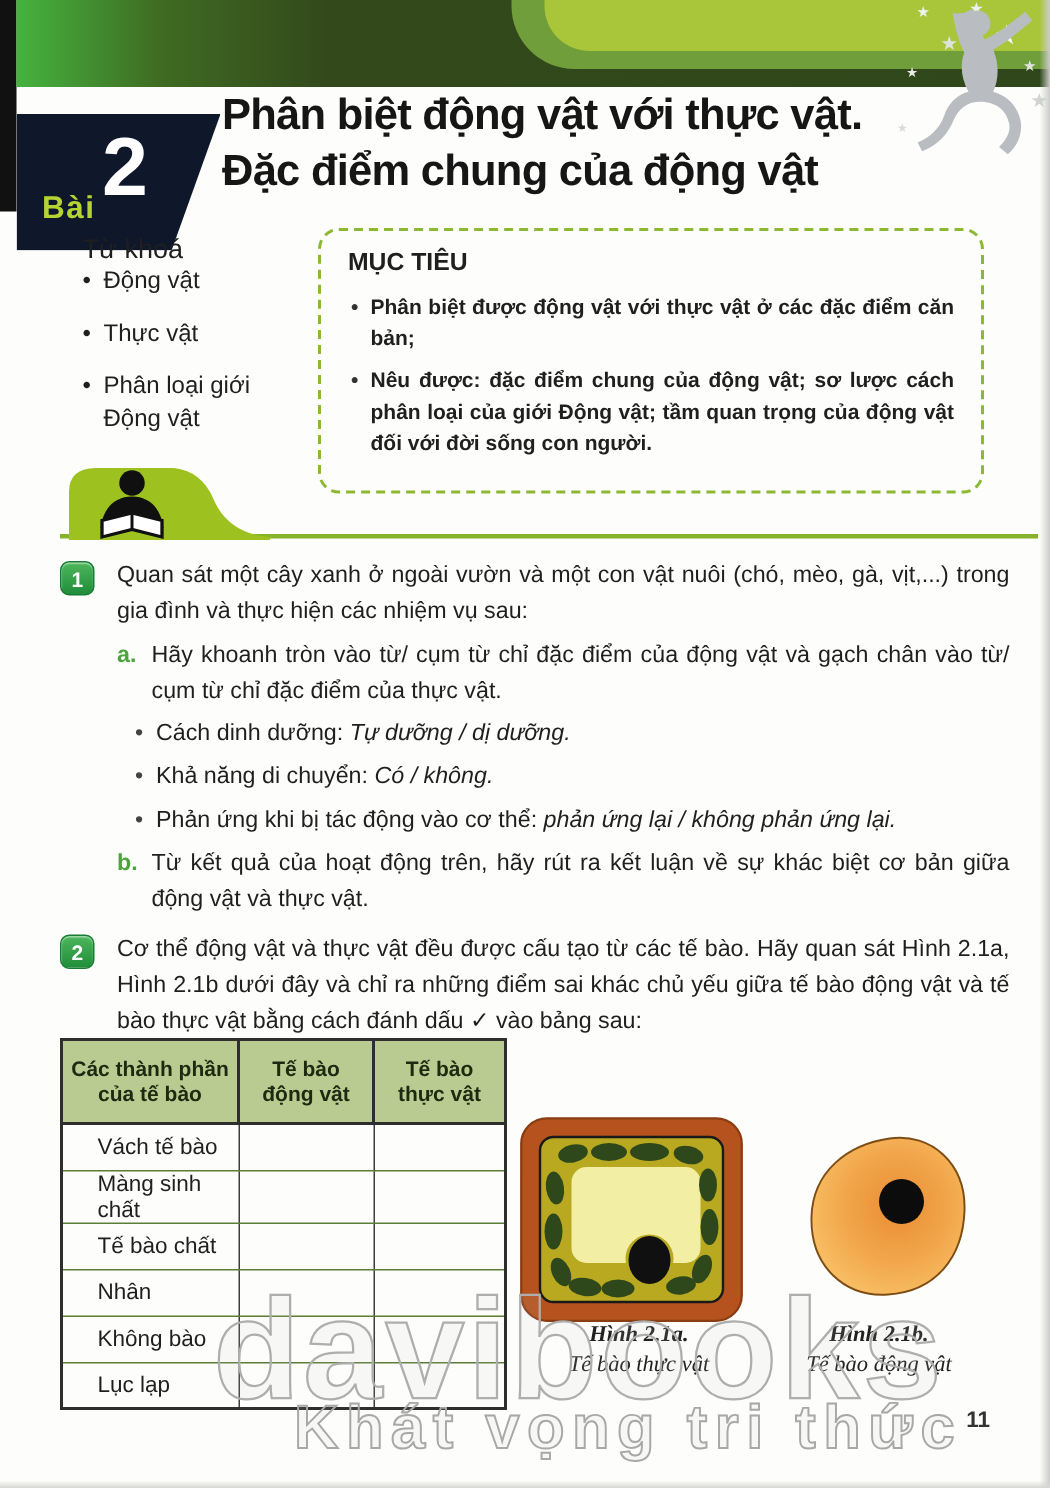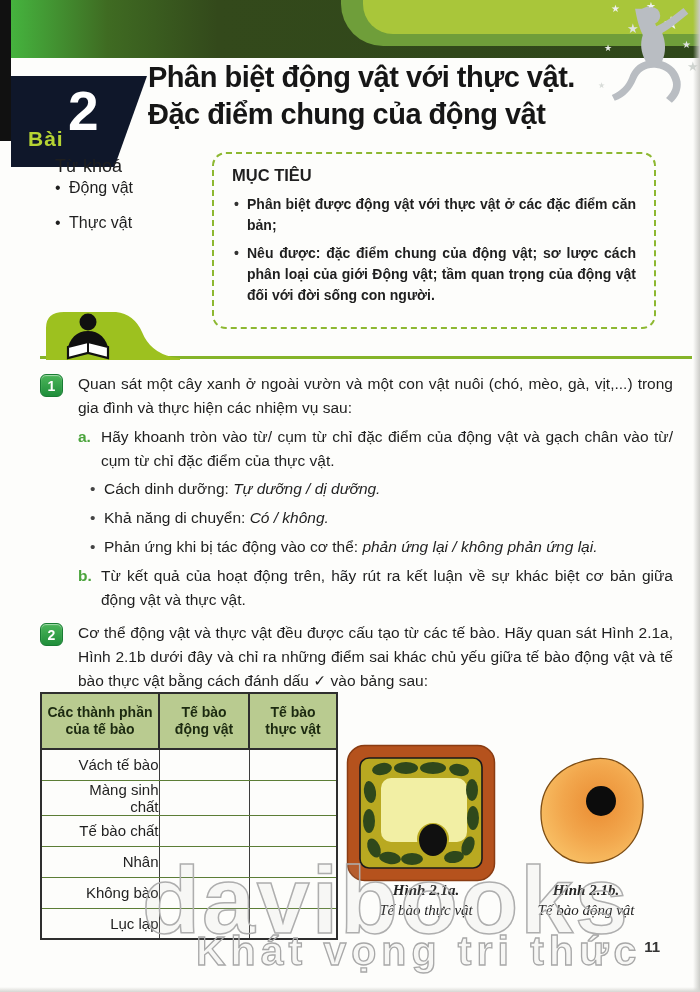--- a/index.html
+++ b/index.html
@@ -65,21 +65,21 @@
 
   
   .bottom { position:absolute; left:40px; top:692px; right:25px; display:flex; }
   table.cmp { border-collapse:collapse; width:296px; table-layout:fixed; }
   table.cmp th { background:var(--table-header-bg,#b9cb90); font-size:14px; font-weight:bold;
         line-height:17px; color:#1c2a10; text-align:center; height:56px; padding:8px 3px;
         border:2px solid #2e2e2e; }
   table.cmp td { height:31px; font-size:15px; border:1.5px solid var(--table-line,#5c7d36);
         border-left:1.5px solid #3d3d3d; border-right:1.5px solid #3d3d3d; }
   table.cmp { border:2px solid #2e2e2e; }
-  table.cmp td.lbl { padding-left:23px;text-align:right; }
+  table.cmp td.lbl { padding-left:23px; }
   table.cmp col.c1 { width:118px; } table.cmp col.c2 { width:90px; } table.cmp col.c3 { width:88px; }
 
   .figs { flex:1; position:relative; }
   .fig-plant { position:absolute; left:8px; top:52px; }
   .fig-animal { position:absolute; left:193px; top:62px; }
   .caption { position:absolute; top:188px; text-align:center; font-family:"Liberation Serif",serif;
         font-style:italic; font-size:15px; line-height:20px; color:#222; }
   .cap-a { left:0px; width:160px;padding-left:16px; }
   .cap-b { left:168px; width:160px; }
   .caption .ct { font-weight:600; }
@@ -121,20 +121,21 @@
     <div class="title">
       <div>Phân biệt động vật với thực vật.</div>
       <div>Đặc điểm chung của động vật</div>
     </div>
   </div>
 
   <div class="keywords">
     <div class="kw-head">Từ khoá</div>
     <div class="kw-item">Động vật</div>
     <div class="kw-item">Thực vật</div>
+    <div class="kw-item">Phân loại giới Động vật</div>
   </div>
 
   <div class="objectives">
     <div class="obj-head">MỤC TIÊU</div>
     <div class="obj-item">Phân biệt được động vật với thực vật ở các đặc điểm căn bản;</div>
     <div class="obj-item">Nêu được: đặc điểm chung của động vật; sơ lược cách phân loại của giới Động vật; tầm quan trọng của động vật đối với đời sống con người.</div>
   </div>
 
   <div class="banner">
     <div class="banner-line"></div>

